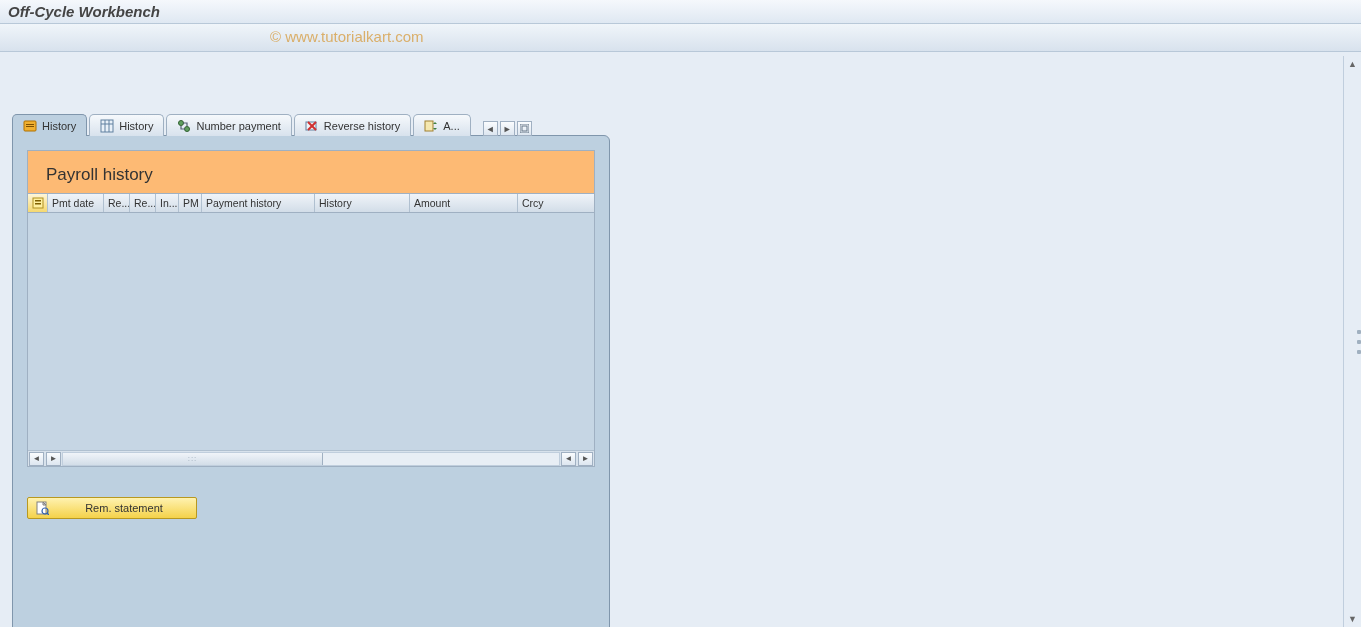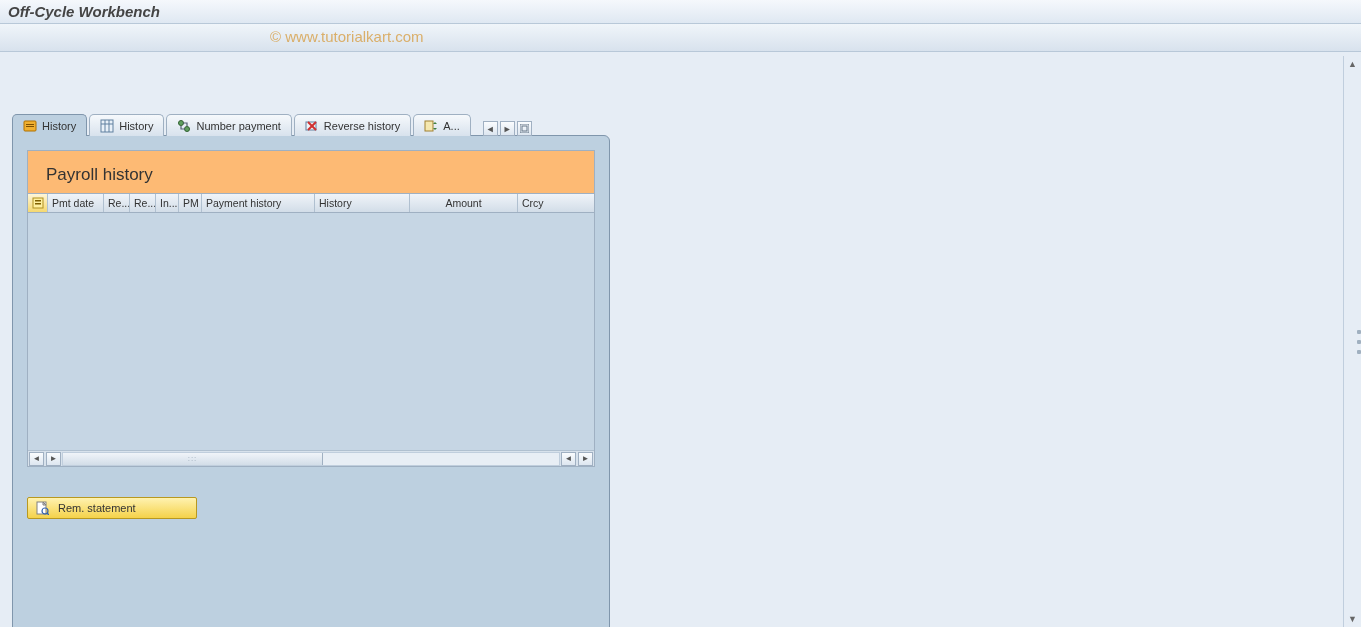--- a/index.html
+++ b/index.html
@@ -169,21 +169,21 @@
   .ybtn {
     height: 22px; width: 170px;
     background: linear-gradient(to bottom,#fff2b0,#f5d24a);
     border: 1px solid #b89820;
     border-radius: 2px;
     display:flex; align-items:center; gap:8px;
     font-size: 11px; color:#333; cursor:pointer;
     padding: 0 6px;
   }
   .ybtn .bicon { width:16px; display:flex; align-items:center; justify-content:center; }
-  .ybtn .blabel { flex:1; text-align:left; }
+  .ybtn .blabel { flex:1; text-align:center; }
 
   svg { display:block; }
 </style>
 </head>
 <body>
 
 <div class="title-bar">
   <span>Off-Cycle Workbench</span>
 </div>
 
@@ -295,21 +295,21 @@
             </div>
           <div class="gh" style="width:23px">
               <span>PM</span>
             </div>
           <div class="gh" style="width:113px">
               <span>Payment history</span>
             </div>
           <div class="gh" style="width:95px">
               <span>History</span>
             </div>
-          <div class="gh" style="width:108px; justify-content:center">
+          <div class="gh" style="width:108px; justify-content:flex-start">
               <span>Amount</span>
             </div>
           <div class="gh" style="width:30px; border-right:none">
               <span>Crcy</span>
             </div>
         </div>
         <div class="grid-body"></div>
         <div class="grid-hscroll">
           <div class="hs-btn">
               <span>◄</span>

